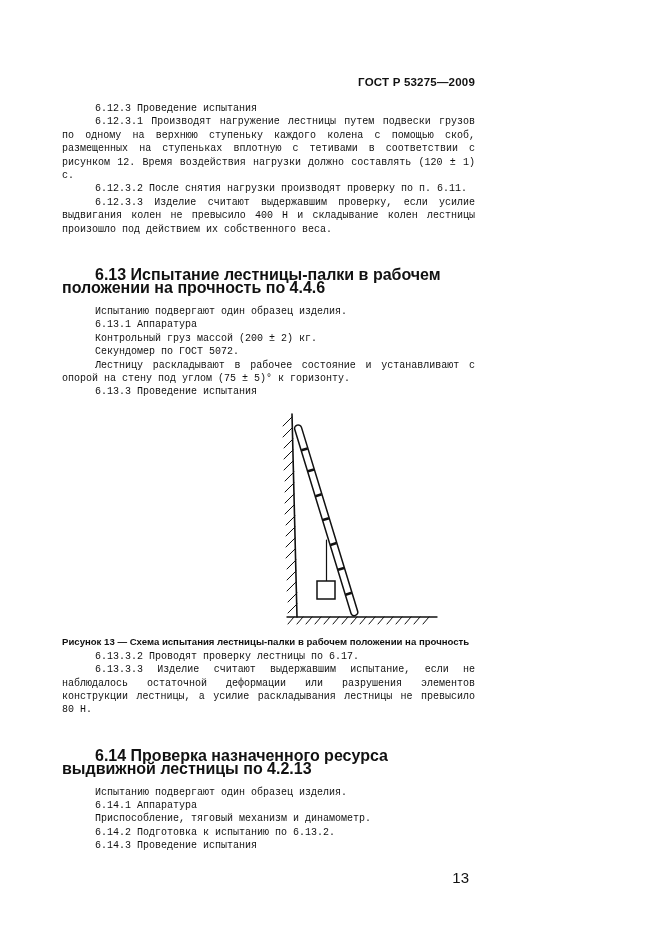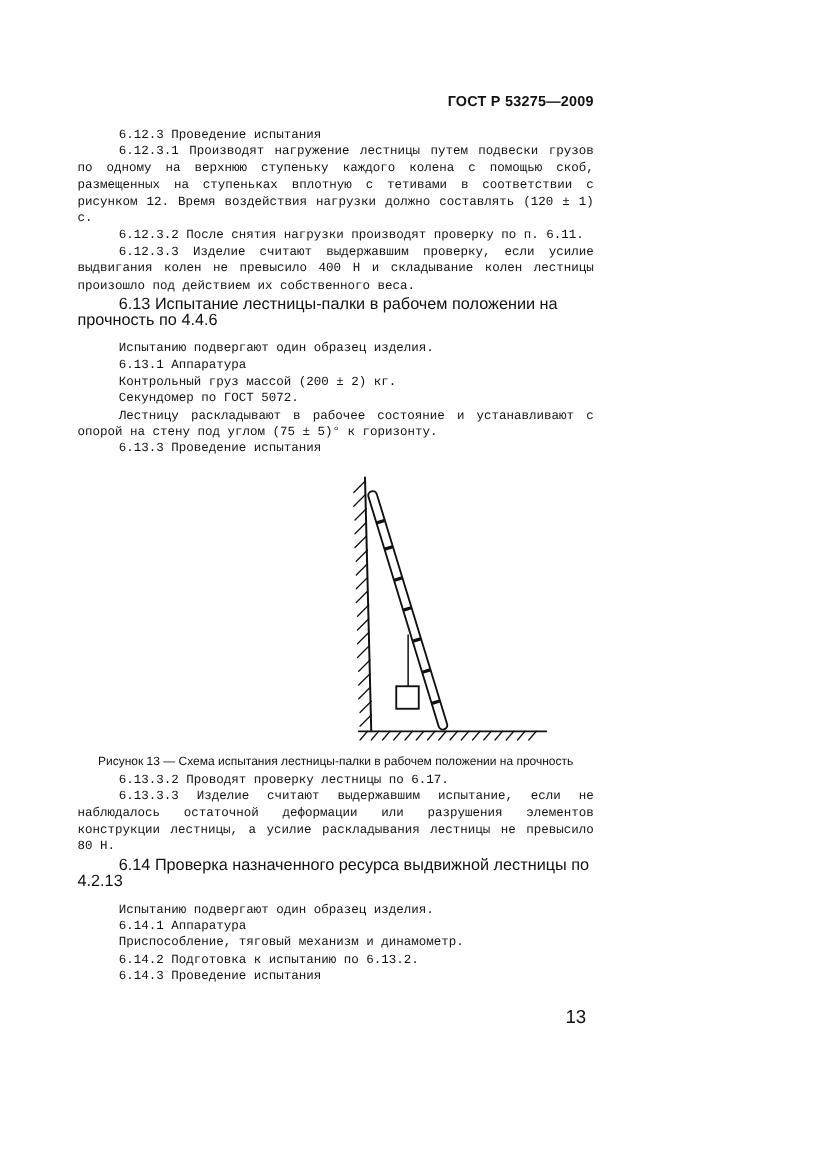--- a/index.html
+++ b/index.html
@@ -14,29 +14,29 @@
   }
   .doc-code{
     text-align:right;font-weight:bold;font-size:11.5px;line-height:13px;
     margin:0 0 13px 0;letter-spacing:.2px;
   }
   .para{
     margin:0;font-size:10px;line-height:13.4px;
     text-align:justify;text-indent:33px;font-family:Liberation Mono, monospace;
   }
   .heading{
-    margin:0 0 10px 0;font-size:13px;line-height:13.4px;
-    font-weight:normal;text-indent:33px;text-align:left;
+    margin:32px 0 10px 0;font-size:16px;line-height:13.4px;
+    font-weight:bold;text-indent:33px;text-align:left;
   }
   .para.after-caption{margin-top:2px;}
   .figure-wrap{margin:12px 0 0 0;height:220px;}
   .figure-wrap svg{display:block;margin-left:168px;}
   .caption{
     margin:5px 0 0 0;font-size:9.6px;line-height:12px;
-    text-align:center;text-indent:0;
+    text-align:left;text-indent:0;font-weight:bold;
   }
   .page-number{
     margin:18px 6px 0 0;text-align:right;font-size:15px;line-height:13px;
   }
 </style>
 </head>
 <body>
 
 <div class="page">
 

